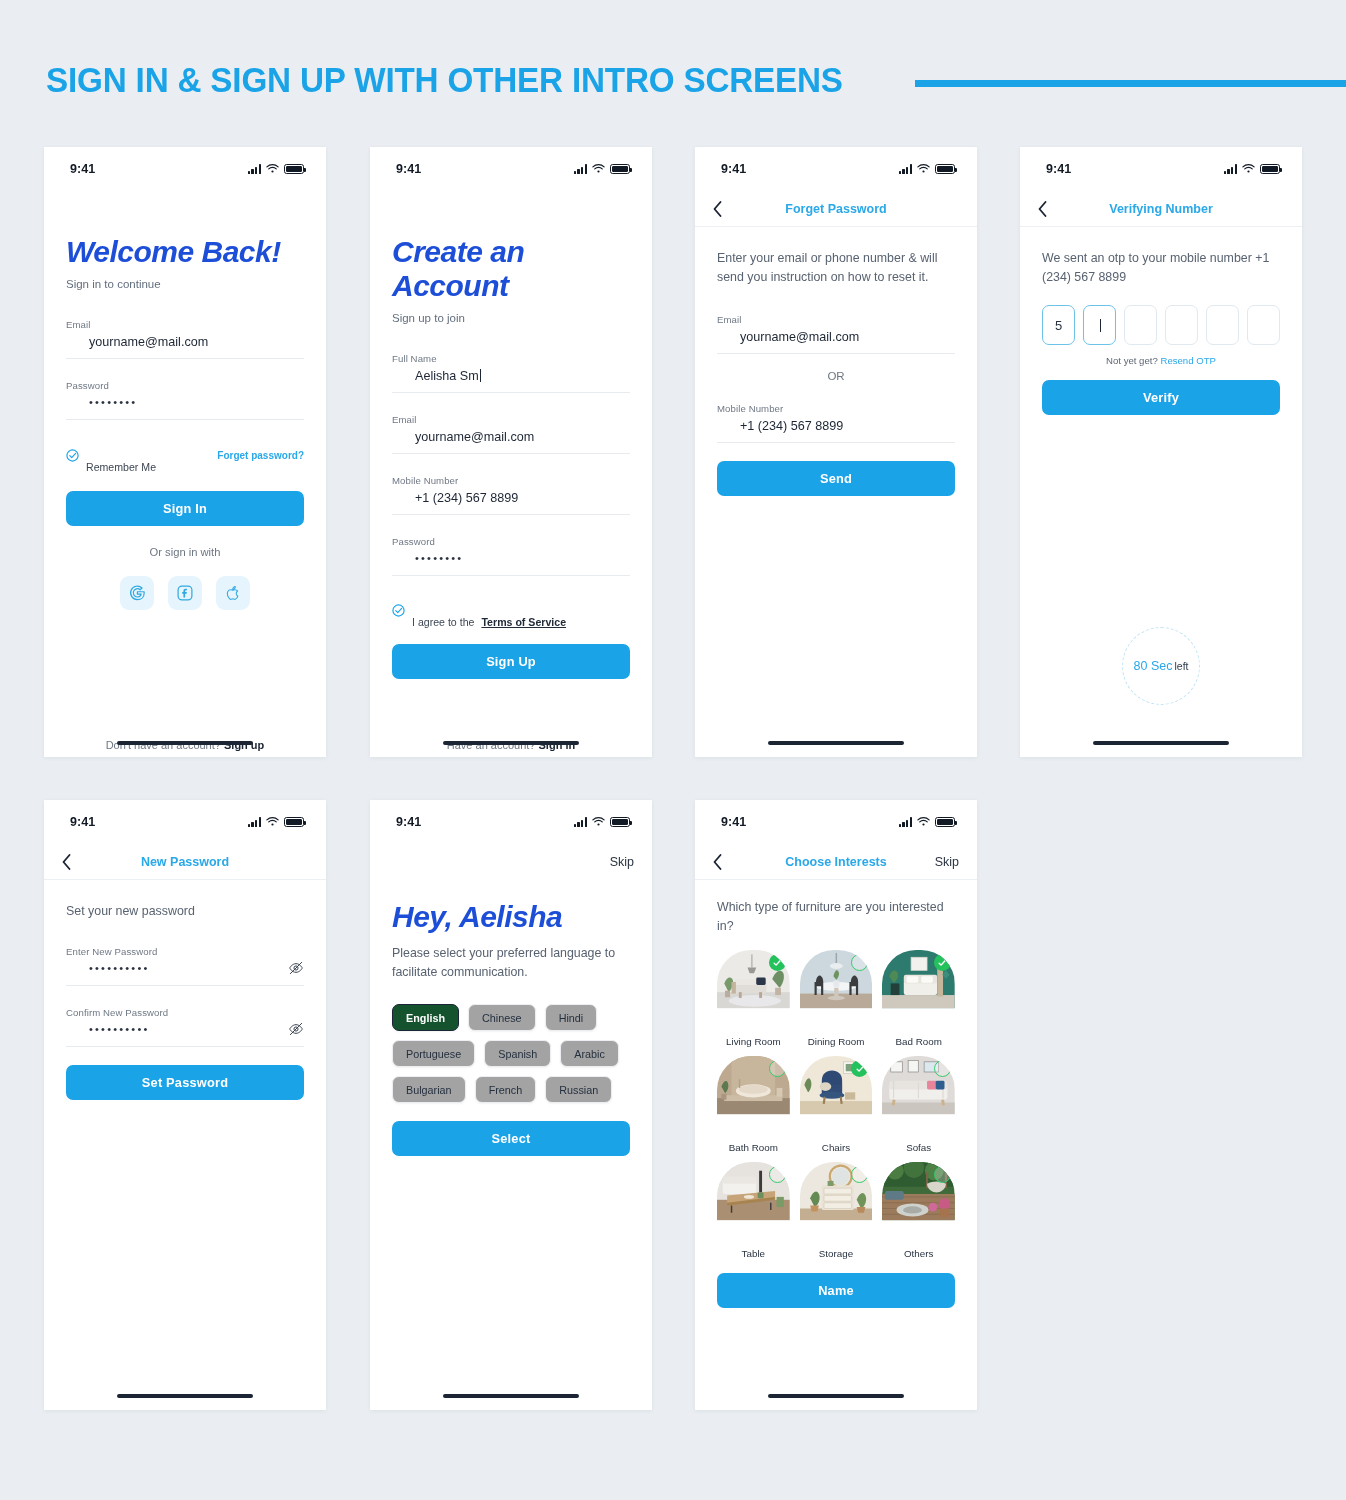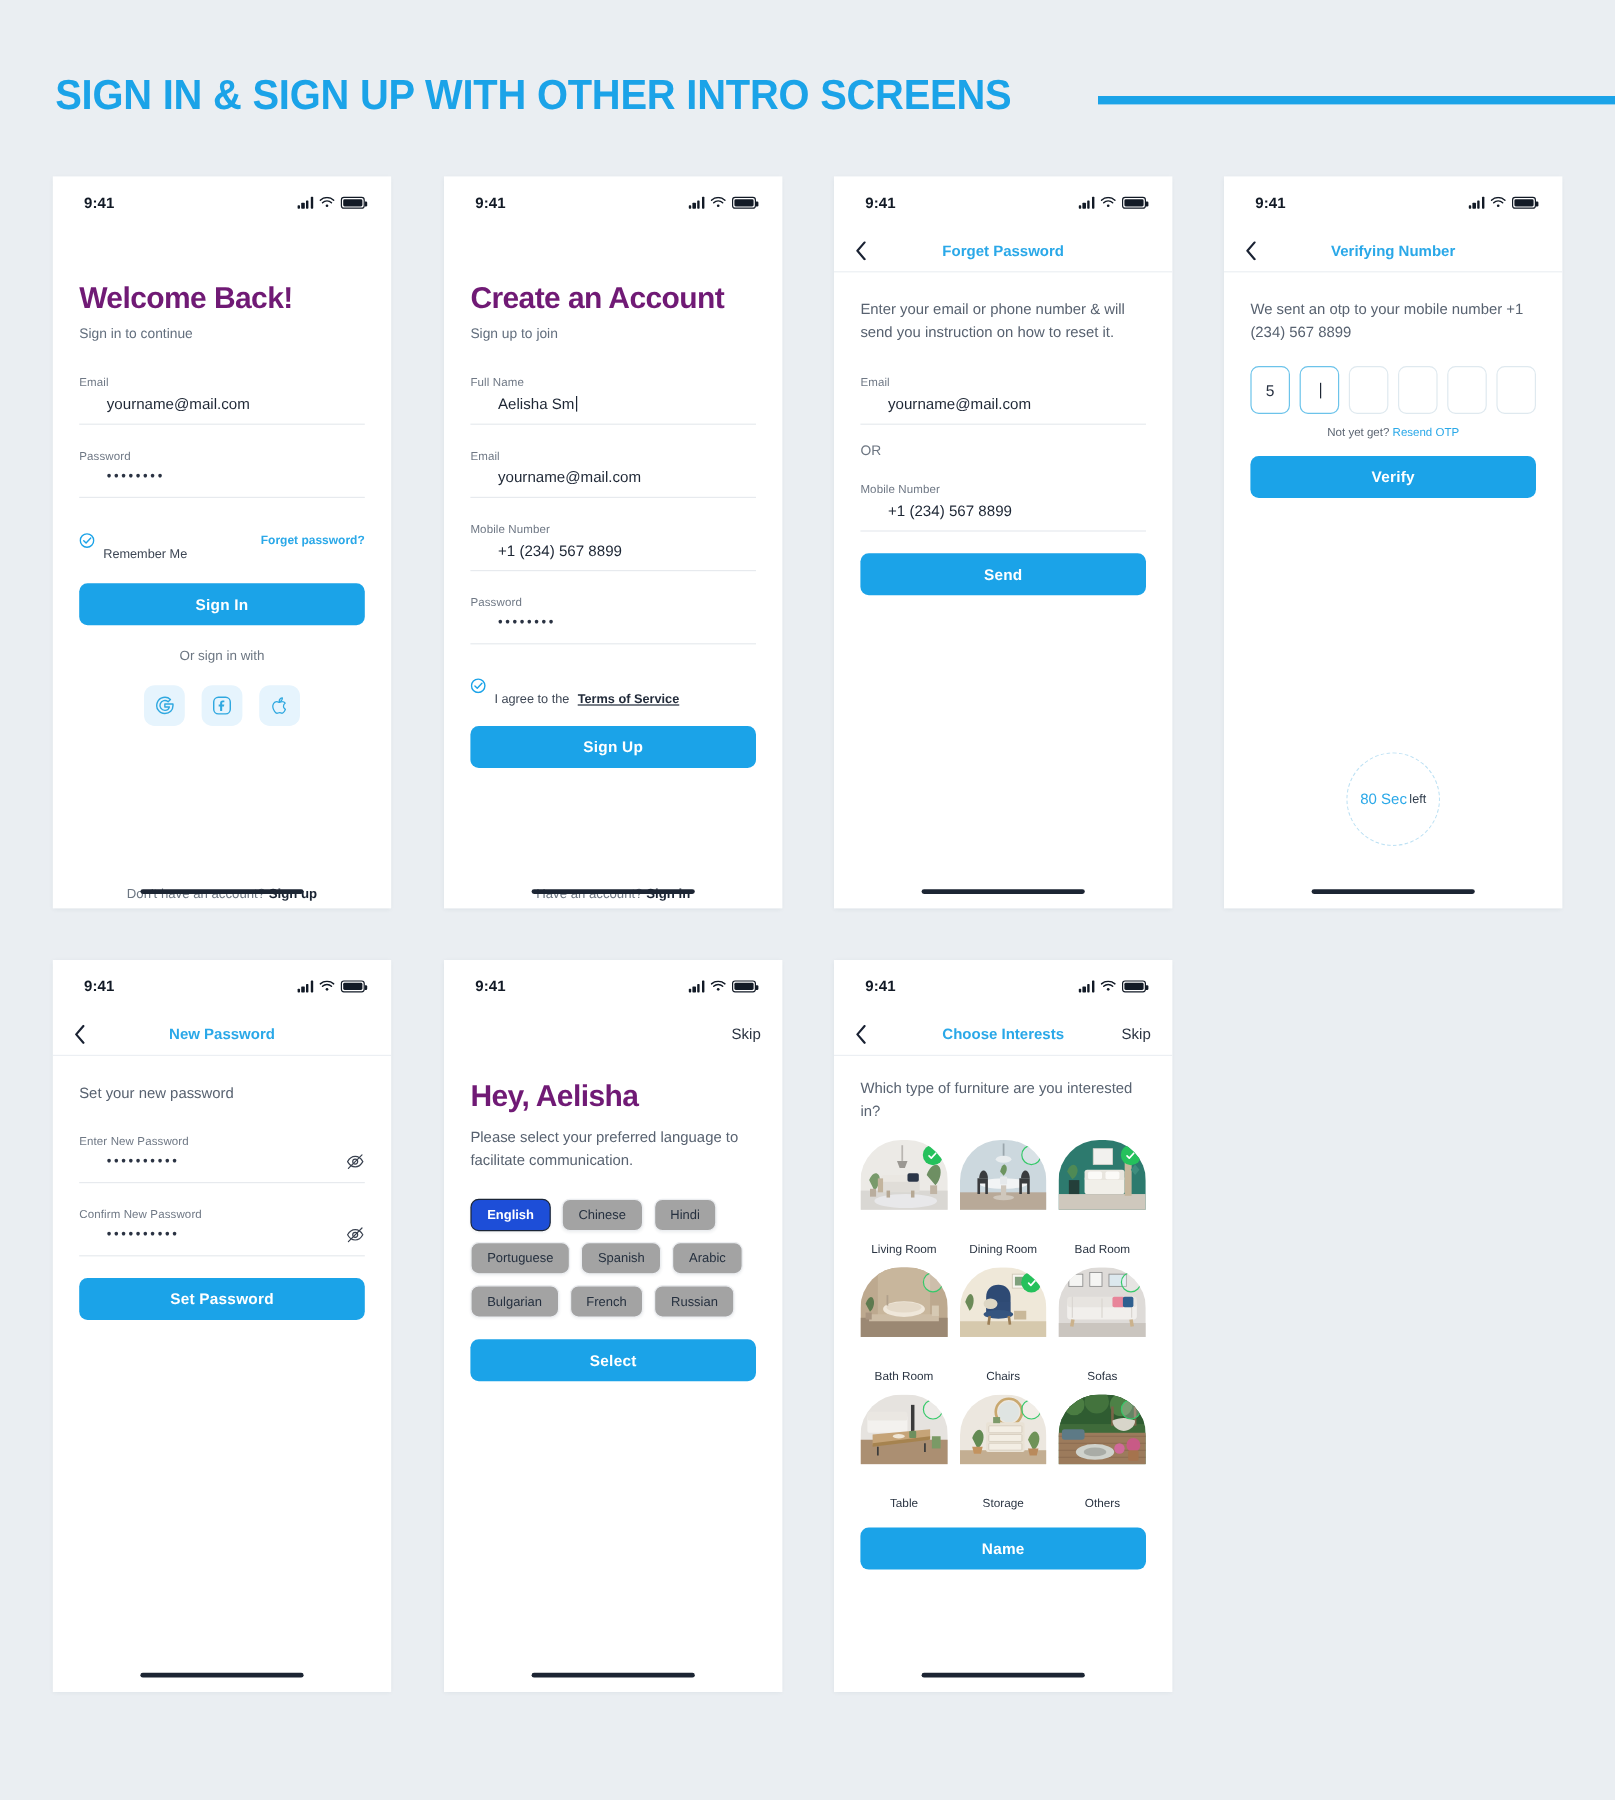--- a/index.html
+++ b/index.html
@@ -49,21 +49,21 @@
   
   .navbar { height: 36px; display:flex; align-items:center; padding: 0 18px; border-bottom: 1px solid #eceff3; position: relative; }
   .nav-back { font-size: 17px; color:#1a2233; line-height:1; cursor:pointer; font-weight:500; }
   .nav-title { position:absolute; left:0; right:0; text-align:center; font-size:12.5px; font-weight:700; color:#2aa8e8; pointer-events:none; }
   .nav-skip { margin-left:auto; font-size:12.5px; color:#2b3442; font-weight:400; z-index:2; }
   .skipbar { height: 36px; display:flex; align-items:center; justify-content:flex-end; padding: 0 18px; }
 
   
   .body { padding: 0 22px; position: relative; height: calc(100% - 44px); }
   .body.withnav { height: calc(100% - 80px); }
-  .h1 { font-size: 25px; font-weight: 700; color:#701a75; letter-spacing:-0.5px; }
+  .h1 { font-size: 30px; font-weight: 700; color:#1d4ed8; letter-spacing:-0.5px;font-style:italic; }
   .sub { font-size: 11.5px; color:#636f7e; margin-top: 9px; }
   .para { font-size: 12.4px; color:#586270; line-height:1.55; }
 
   
   .field { border-bottom: 1px solid #e7eaee; padding: 7px 0 7px; margin-top: 14px; position: relative; }
   .flabel { font-size: 9.6px; color:#6f7885; letter-spacing:0.1px; }
   .fvalue { font-size: 12.6px; color:#1d2634; margin-top: 5px; min-height: 16px; margin-left: 23px; }
   .fvalue.dots { font-size: 11px; letter-spacing: 2.2px; color:#2a3242; }
   .caret { display:inline-block; width:1px; height:13px; background:#1d2634; vertical-align:-2px; margin-left:1px; }
   .eye { position:absolute; right:0; bottom:9px; width:16px; height:16px; }
@@ -82,42 +82,42 @@
 
   .center-note { text-align:center; font-size:11.2px; color:#6c7682; }
   .socials { display:flex; justify-content:center; gap:14px; margin-top:18px; }
   .soc { width:34px; height:34px; border-radius:9px; background:#e6f4fd; display:flex; align-items:center; justify-content:center; cursor:pointer; }
   .footer-note { position:absolute; left:0; right:0; bottom:50px; text-align:center; font-size:11px; color:#6c7682; }
   .footer-note b { color:#1a2433; font-weight:700; }
 
   .home-ind { position:absolute; left:50%; transform:translateX(-50%); bottom:12px; width:136px; height:4.5px; border-radius:3px; background:#1c2533; }
 
   
-  .or { text-align:left; font-size:11.5px; color:#6d7682; margin-top:16px; }
+  .or { text-align:center; font-size:11.5px; color:#6d7682; margin-top:16px; }
 
   
   .otp { display:flex; gap:8px; margin-top:18px; }
   .otp-box { width:34px; height:40px; border:1.4px solid #dfe9ef; border-radius:7px; display:flex; align-items:center; justify-content:center; font-size:13px; color:#2a3343; }
   .otp-box.active { border-color:#6cc3ea; }
   .otp-right { text-align:center; font-size:9.6px; color:#5d6673; margin-top:10px; }
   .timer {
     position:absolute; left:50%; transform:translateX(-50%); top:378px;
     width:78px; height:78px; border-radius:50%;
     border:1.6px dashed #bfe2f4; display:flex; flex-direction:row;
     align-items:center; justify-content:center; gap:2px;
   }
   .timer .t1 { font-size:12.5px; color:#2aa8e8; font-weight:500; }
   .timer .t2 { font-size:10.5px; color:#33404f; }
 
   
   .chips { display:flex; flex-wrap:wrap; gap:9px; margin-top:22px; }
   .chip { height:27px; padding:0 13px; border-radius:7px; background:#a3a3a3; border:1px solid #eceef1;
           display:flex; align-items:center; font-size:10.8px; color:#25303f; cursor:pointer;
           box-shadow:0 1px 2px rgba(30,50,70,0.06); }
-  .chip.sel { background:#1d4ed8; border-color:#1b2537; color:#fff; font-weight:600; }
+  .chip.sel { background:#14532d; border-color:#1b2537; color:#fff; font-weight:600; }
 
   
   .grid { display:grid; grid-template-columns:repeat(3,1fr); gap:9px 10px; margin-top:14px; }
   .cell { cursor:pointer; }
   .thumb { position:relative; width:100%; height:80px; border-radius:34px 34px 9px 9px; overflow:hidden; }
   .thumb .art { position:absolute; inset:0; }
   .badge { position:absolute; right:4px; top:4px; width:17px; height:17px; border-radius:50%;
            display:flex; align-items:center; justify-content:center; }
   .badge.on { background:#25c15c; }
   .badge.off { border:1.8px solid #36c96a; background:rgba(255,255,255,0.25); }

